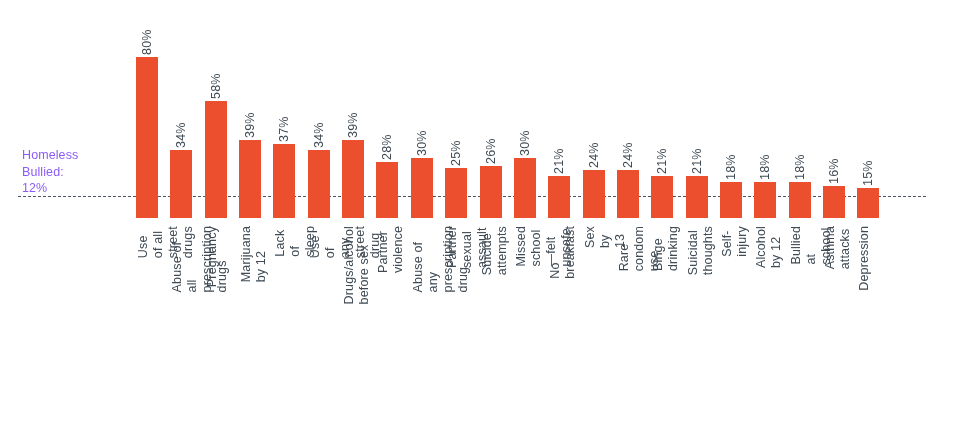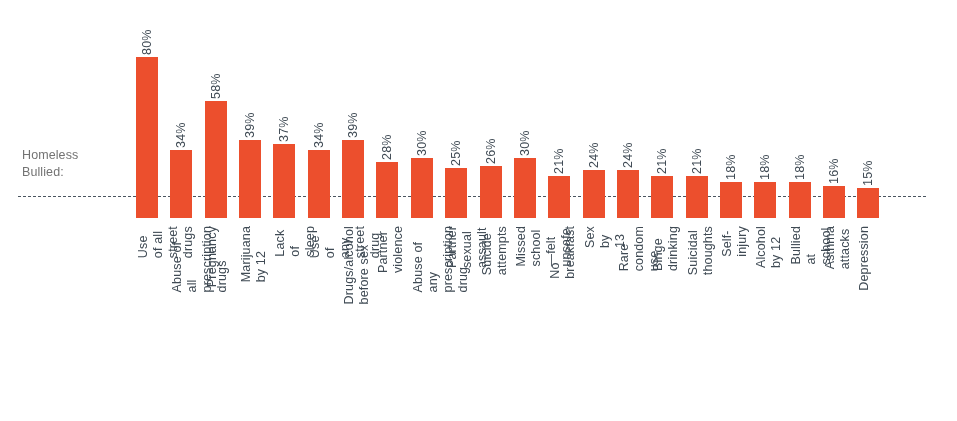--- a/index.html
+++ b/index.html
@@ -21,21 +21,21 @@
   }
 
   
   .ref-annotation {
     position: absolute;
     left: 22px;
     top: 147px;
     width: 110px;
     font-size: 12.5px;
     line-height: 16.5px;
-    color: #737373;
+    color: #8b5cf6;
     letter-spacing: 0.1px;
   }
   .ref-annotation .ref-line1,
   .ref-annotation .ref-line2,
   .ref-annotation .ref-line3 {
     display: block;
     white-space: nowrap;
   }
 
   
@@ -98,20 +98,21 @@
   }
 </style>
 </head>
 <body>
 
 <div id="chart-root">
 
   <div class="ref-annotation">
     <span class="ref-line1">Homeless</span>
     <span class="ref-line2">Bullied:</span>
+    <span class="ref-line3">12%</span>
   </div>
 
   <div class="ref-rule"></div>
 
   <div class="plot" id="plot">
       <div class="bar-col" style="left: 136px; top: 0px; height: 218px;">
         <div class="bar-rect" style="height: 160.96px; bottom: 0px; top: 57.04px; background: rgb(236, 79, 45);"></div>
         <div class="bar-value" style="top: 9.04px; bottom: auto; height: 46px; left: 0px; position: absolute;">80%</div>
         <div class="bar-label">Use of all street drugs</div>
       </div>

